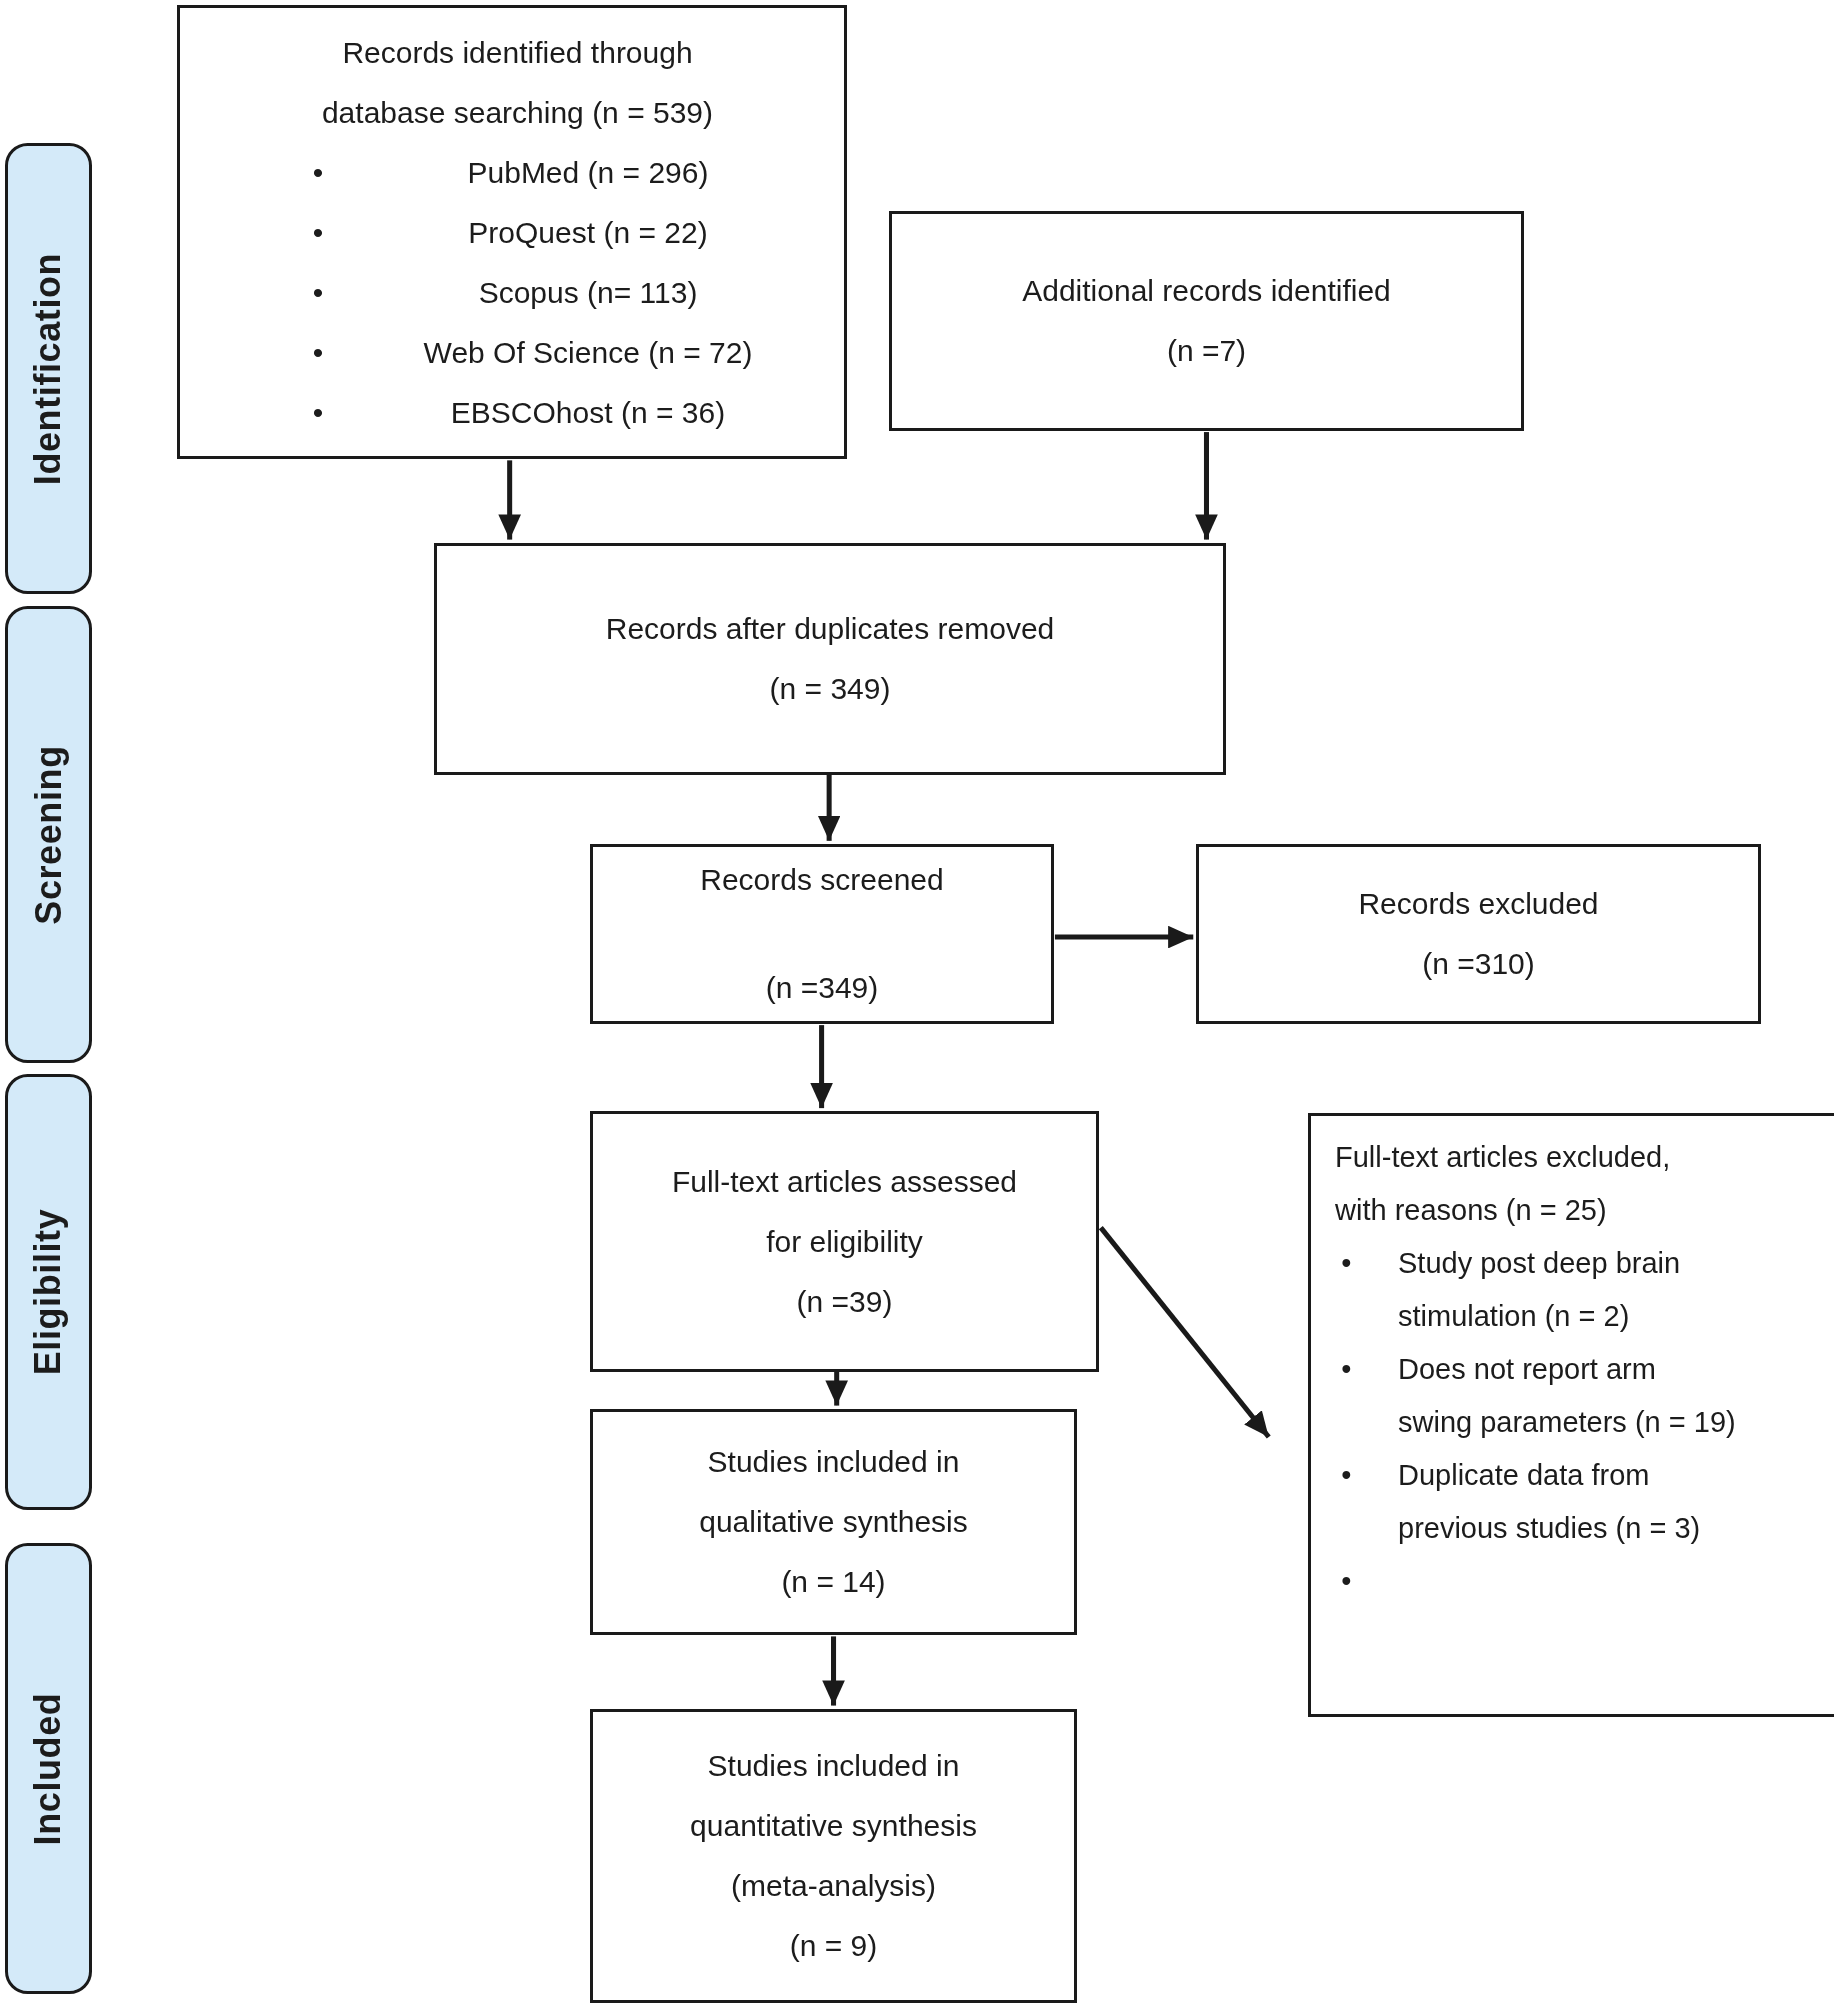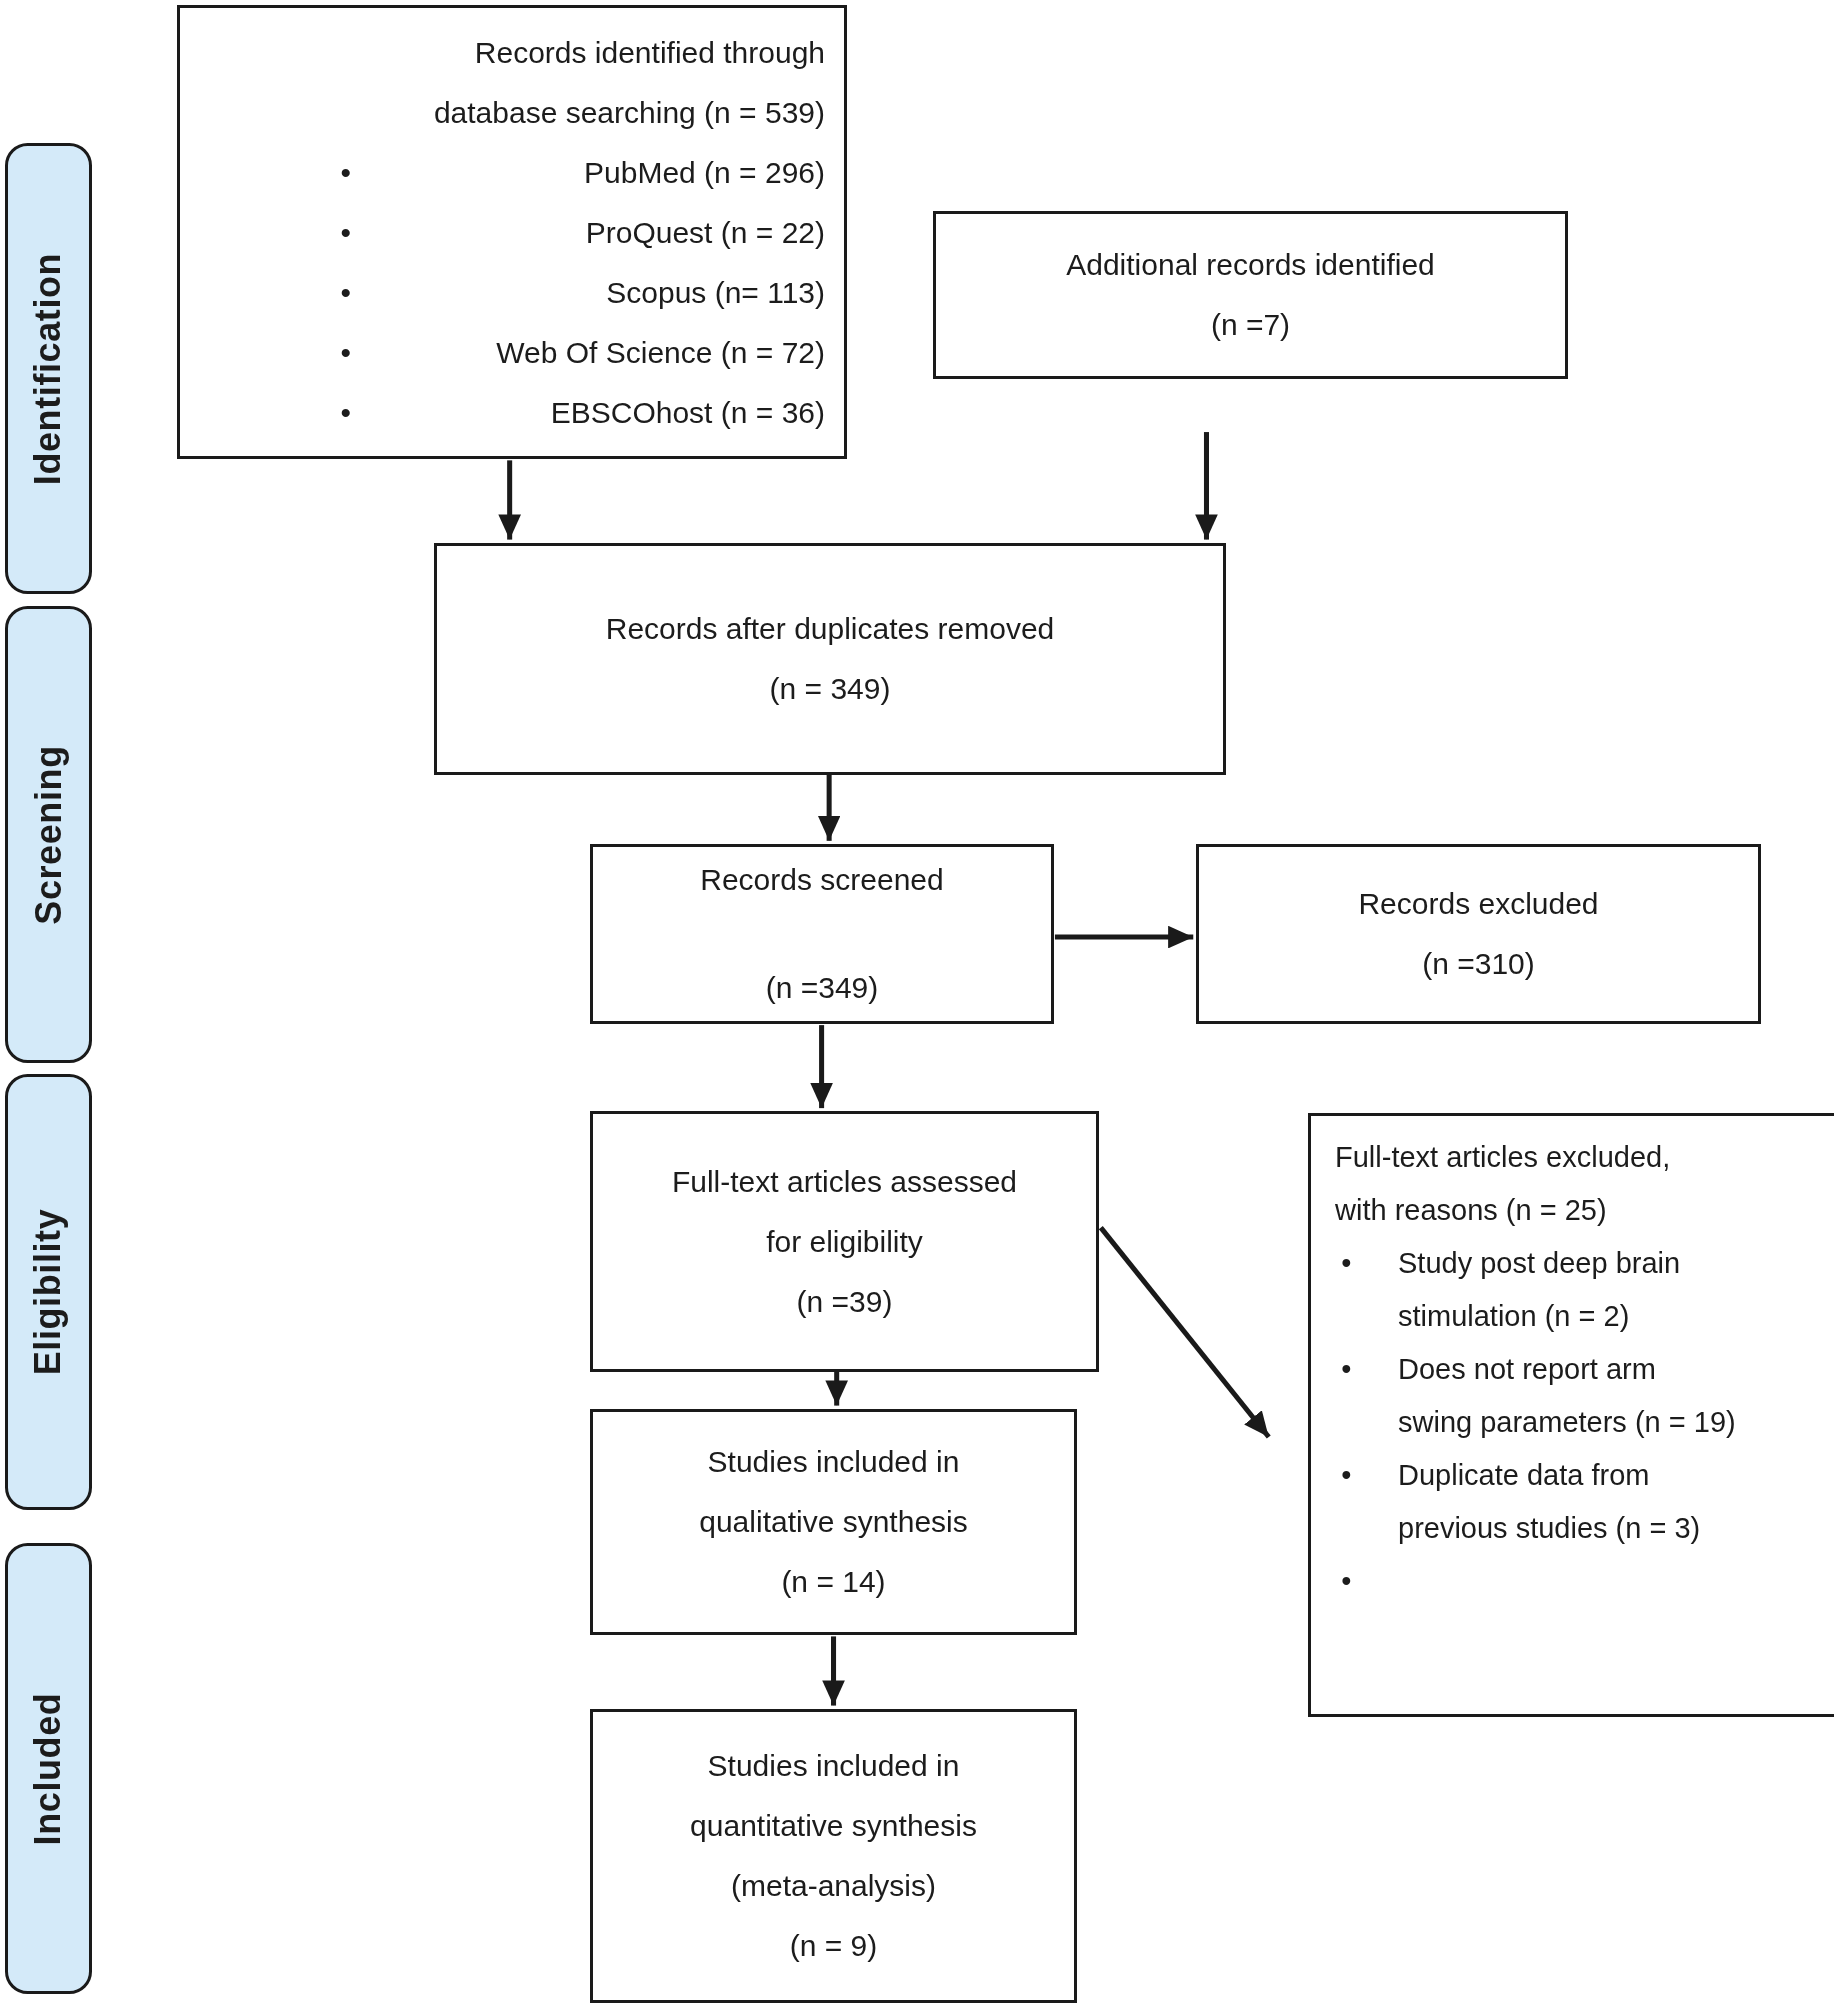--- a/index.html
+++ b/index.html
@@ -51,22 +51,22 @@
     box-sizing: border-box;
     font-size: 30px;
     line-height: 60px;
   }
   .center {
     display: flex;
     flex-direction: column;
     justify-content: center;
     text-align: center;
   }
-  #box-identified { left: 177px; top: 5px;   width: 670px; height: 454px; text-align: right; padding: 15px 19px 0 30px; }
-  #box-additional { left: 889px; top: 211px; width: 635px; height: 168px; margin-left: 44px; }
+  #box-identified { left: 177px; top: 5px;   width: 670px; height: 454px; text-align: center; padding: 15px 19px 0 30px; }
+  #box-additional { left: 889px; top: 211px; width: 635px; height: 220px; }
   #box-duplicates { left: 434px;  top: 543px; width: 792px; height: 232px; }
   #box-screened   { left: 590px;  top: 844px; width: 464px; height: 180px; gap: 48px; }
   #box-excluded   { left: 1196px; top: 844px; width: 565px; height: 180px; }
   #box-assessed   { left: 590px;  top: 1111px; width: 509px; height: 261px; }
   #box-ft-excluded{ left: 1272px; top: 1113px; width: 540px; height: 604px;
                     text-align: left; font-size: 29px; line-height: 53px; padding: 15px 16.4px 0 24px; margin-left: 36px; }
   #box-qualitative  { left: 590px; top: 1409px; width: 487px; height: 226px; }
   #box-quantitative { left: 590px; top: 1709px; width: 487px; height: 294px; }
 
   .b-row { display: flex; align-items: flex-start; }

